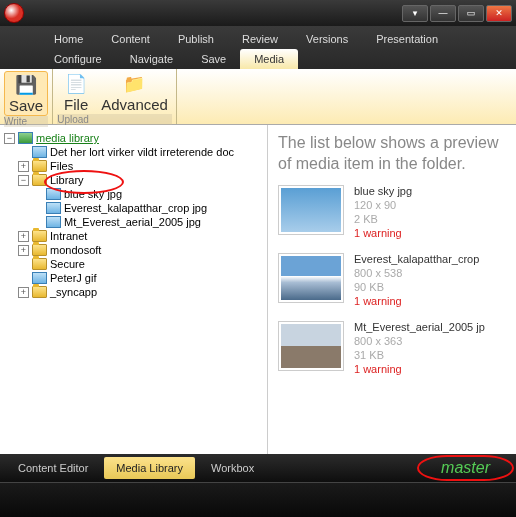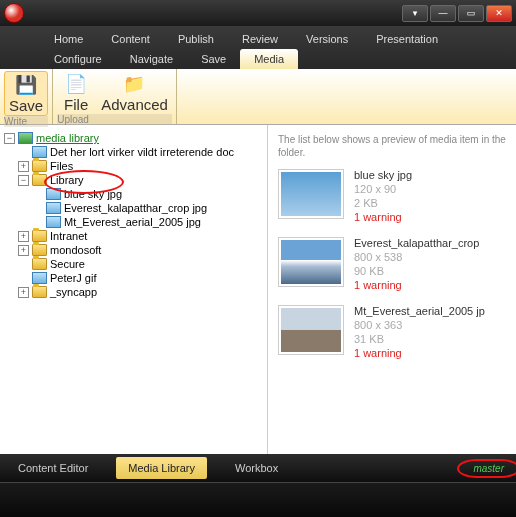--- a/index.html
+++ b/index.html
@@ -27,35 +27,35 @@
 .exp{width:11px;height:11px;border:1px solid #888;display:flex;align-items:center;justify-content:center;font-size:9px;line-height:1;color:#555;background:#fff;flex-shrink:0}
 .sp{width:11px;flex-shrink:0}
 .fold{width:15px;height:12px;background:linear-gradient(#fde38b,#e8b82f);border:1px solid #b8902a;border-radius:1px;flex-shrink:0;position:relative}
 .fold::before{content:"";position:absolute;top:-3px;left:0;width:6px;height:3px;background:#e8b82f;border-radius:1px 1px 0 0}
 .pic{width:15px;height:12px;background:linear-gradient(#bde0f7,#6eb4e4);border:1px solid #3a7fb5;flex-shrink:0}
 .nodelabel{color:#000}
 .nodelabel.green{color:#188018;text-decoration:underline}
 .circled{position:relative}
 .circled::after{content:"";position:absolute;left:-6px;top:-4px;width:76px;height:20px;border:2px solid #e11;border-radius:50%}
 .preview{flex:1;padding:8px 10px;overflow:hidden}
-.preview-head{color:#888;font-size:10px;margin-bottom:10px;line-height:1.3}
+.preview-head{color:#888;font-size:16px;margin-bottom:10px;line-height:1.3}
 .pitem{display:flex;gap:10px;margin-bottom:14px}
 .thumb{width:66px;height:50px;border:1px solid #ccc;padding:2px;background:#fff;flex-shrink:0}
 .thumb-inner{width:100%;height:100%}
 .sky{background:linear-gradient(#5a9fd4,#a8cdea)}
 .mtn1{background:linear-gradient(#6ba3d6 45%,#fff 46%,#a8bdd4 60%,#4a6a8a)}
 .mtn2{background:linear-gradient(#c8d4e0 50%,#8a7a6a 51%)}
 .pinfo{display:flex;flex-direction:column;gap:2px;font-size:12px}
 .pname{color:#333}
 .pdim,.psize{color:#aaa}
 .pwarn{color:#d22}
-.bottombar{background:linear-gradient(#2c2c2c,#0e0e0e);height:28px;display:flex;align-items:center;padding:0 6px;gap:16px;position:relative}
+.bottombar{background:linear-gradient(#2c2c2c,#0e0e0e);height:28px;display:flex;align-items:center;padding:0 6px;gap:4px;position:relative}
 .btab{color:#ccc;padding:5px 12px;cursor:pointer}
 .btab.active{background:linear-gradient(#fce28c,#e8c857);color:#222;border-radius:2px}
-.master{position:absolute;right:0;color:#5c5;font-size:10px;font-style:italic;padding:2px 12px}
+.master{position:absolute;right:6px;color:#5c5;font-size:16px;font-style:italic;padding:2px 20px}
 .master::after{content:"";position:absolute;left:-4px;top:-2px;right:-4px;bottom:-2px;border:2px solid #e11;border-radius:50%/80%}
 .statusbar{background:linear-gradient(#1a1a1a,#000);height:52px;border-top:1px solid #444;display:flex;align-items:flex-end;justify-content:flex-end;padding:4px 8px;color:#ddd;gap:6px}
 </style>
 </head>
 <body>
 
 <div class="titlebar">
   <div class="titlebar-left">
     <div class="logo"></div>
   </div>

